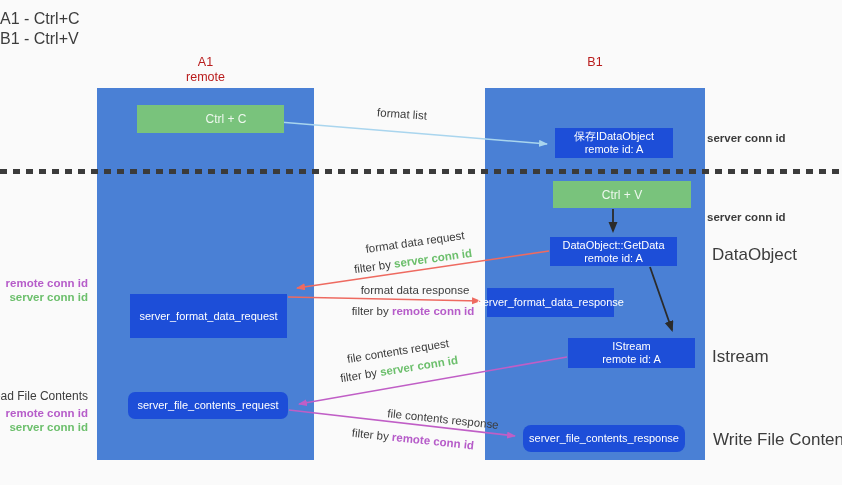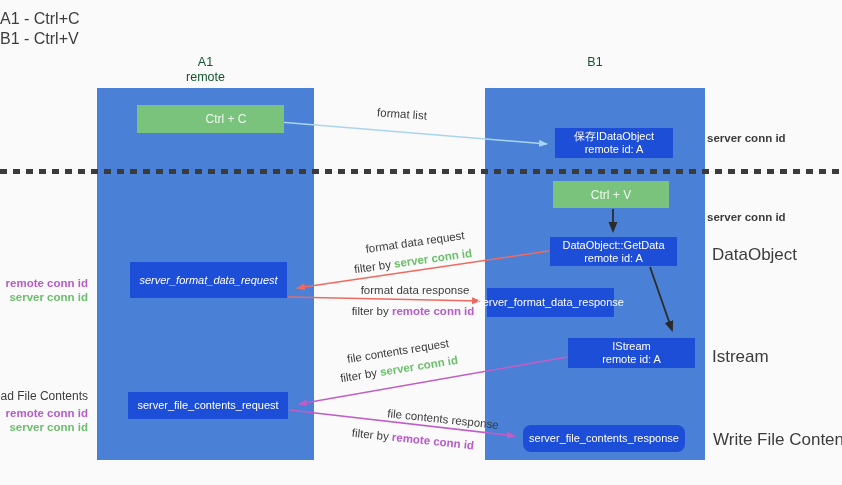--- a/index.html
+++ b/index.html
@@ -2,46 +2,46 @@
 <html><head>
 <meta charset="utf-8">
 <style>
   html,body{margin:0;padding:0;background:#fafafa;}
   body{font-family:"Liberation Sans",sans-serif;color:#3c3c3c;}
   .stage{position:relative;width:842px;height:485px;overflow:hidden;background:#fafafa;}
 
   .title{position:absolute;top:9px;left:0;width:820px;
          font-size:16px;line-height:20px;color:#3c3c3c;z-index:9;}
 
-  .hdr{position:absolute;top:55px;text-align:center;font-size:12.5px;line-height:15px;color:#14532d;z-index:9;}
+  .hdr{position:absolute;top:55px;text-align:center;font-size:12.5px;line-height:15px;color:#b91c1c;z-index:9;}
   .hdr-left{left:97px;width:217px;}
   .hdr-right{left:485px;width:220px;}
 
   .col{position:absolute;top:88px;height:372px;background:#4a80d5;z-index:1;}
   .col-left{left:97px;width:217px;}
   .col-right{left:485px;width:220px;}
 
   .dotted{position:absolute;left:0;top:169px;width:842px;height:5px;z-index:5;
           background:repeating-linear-gradient(to right,#3b3b3b 0 7px,transparent 7px 13px);}
 
   svg.arrows{position:absolute;left:0;top:0;z-index:6;}
 
   .bx{position:absolute;display:flex;flex-direction:column;align-items:center;justify-content:center;
       text-align:center;z-index:7;}
   .bx.green{background:#79c37c;color:#eef8ee;font-size:12px;}
   .bx.orange{background:#1d4ed8;color:#ffffff;font-size:11px;line-height:13px;}
 
   .bx-ctrlc{left:137px;top:105px;width:116px;height:28px;padding-left:31px;}
   .bx-save{left:555px;top:128px;width:118px;height:30px;}
-  .bx-ctrlv{left:553px;top:181px;width:116px;height:27px;}
+  .bx-ctrlv{left:553px;top:181px;width:138px;height:27px;}
   .bx-getdata{left:550px;top:237px;width:127px;height:29px;}
-  .bx-freq{left:130px;top:262px;width:157px;height:36px;font-style:italic;}
+  .bx-freq{left:130px;top:294px;width:157px;height:44px;}
   .bx-fresp{left:487px;top:288px;width:127px;height:29px;}
   .bx-istream{left:568px;top:338px;width:127px;height:30px;}
-  .bx-fcreq{left:128px;top:392px;width:160px;height:27px;}
+  .bx-fcreq{left:128px;top:392px;width:160px;height:27px;border-radius:7px;}
   .bx-fcresp{left:523px;top:425px;width:162px;height:27px;border-radius:8px;}
 
   .alab{position:absolute;font-size:11.5px;white-space:nowrap;color:#3c3c3c;z-index:8;}
   .lab-formatlist{left:402px;top:114px;transform:translate(-50%,-50%) rotate(4deg);}
   .lab-fdr{left:415px;top:242px;transform:translate(-50%,-50%) rotate(-8deg);}
   .lab-fbs1{left:413px;top:261px;transform:translate(-50%,-50%) rotate(-8deg);}
   .lab-fdresp{left:415px;top:290px;transform:translate(-50%,-50%);}
   .lab-fbr1{left:413px;top:311px;transform:translate(-50%,-50%);}
   .lab-fcr{left:398px;top:351px;transform:translate(-50%,-50%) rotate(-9deg);}
   .lab-fbs2{left:399px;top:369px;transform:translate(-50%,-50%) rotate(-9deg);}

